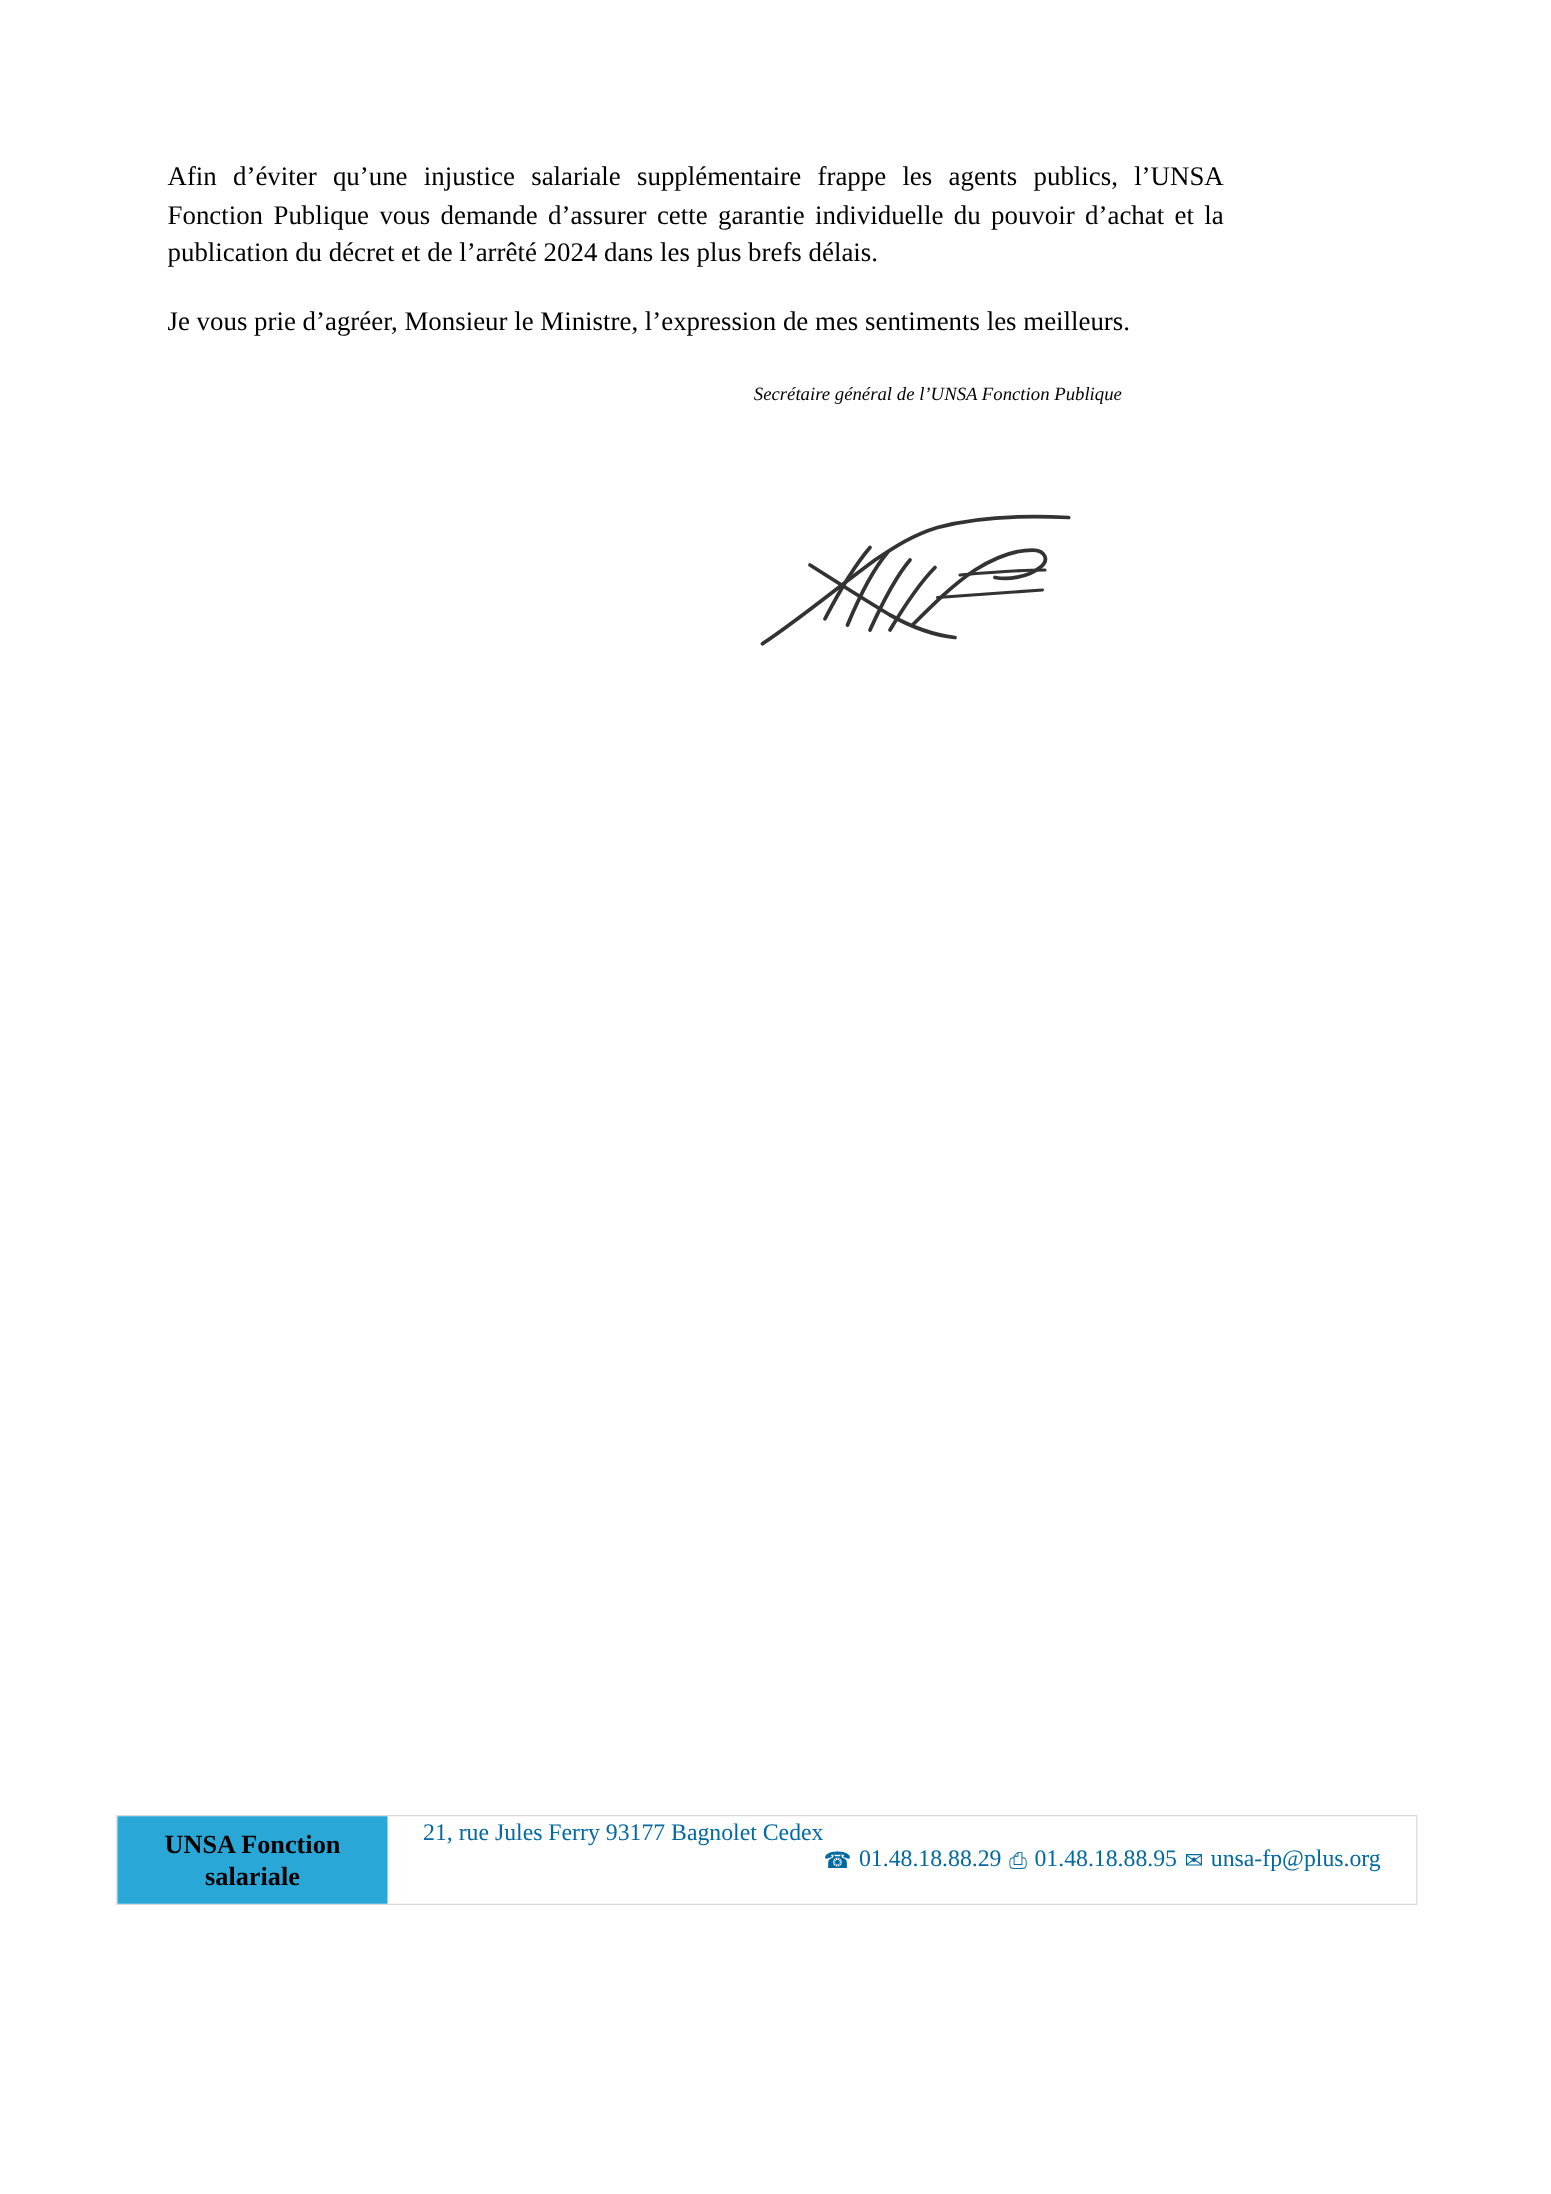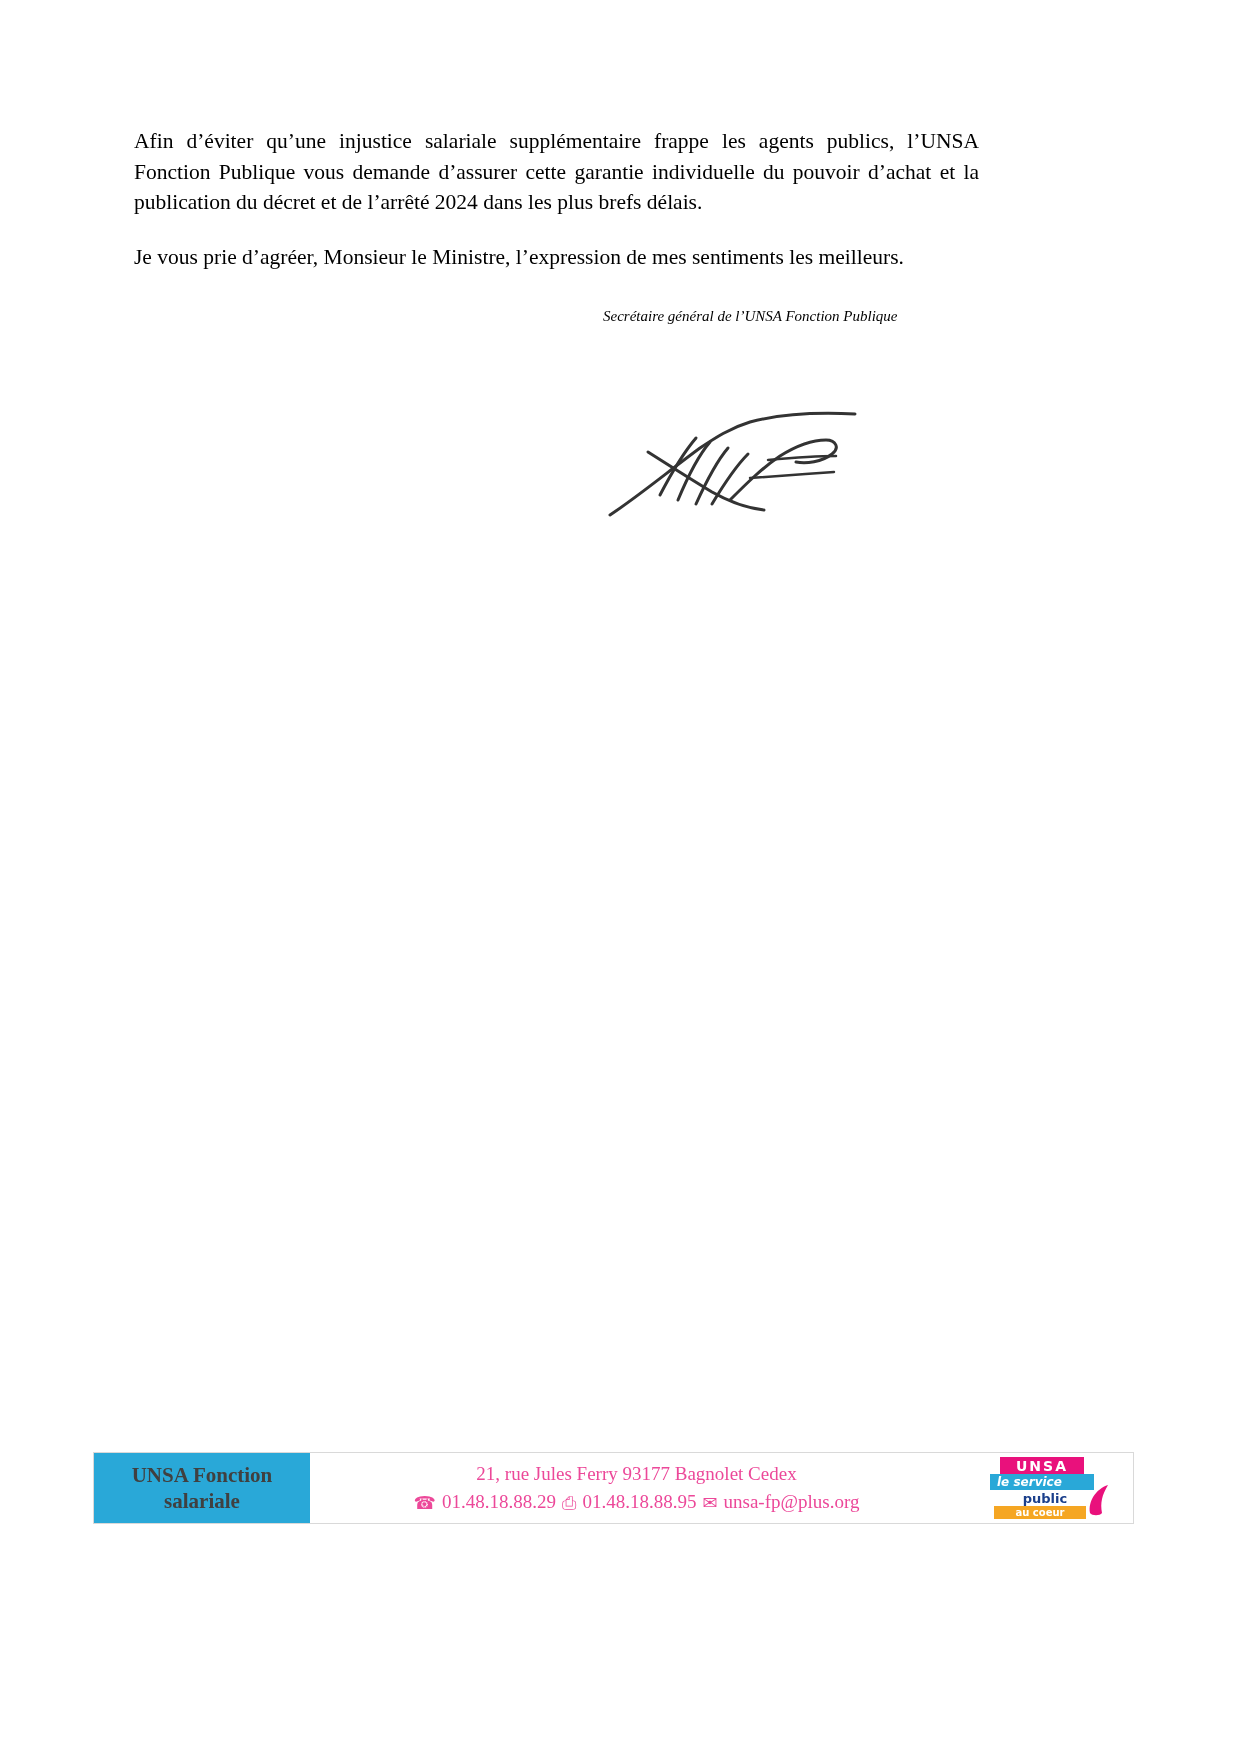--- a/index.html
+++ b/index.html
@@ -91,41 +91,39 @@
     border: 1px solid #d9d9d9;
     box-sizing: border-box;
     display: flex;
     align-items: stretch;
     background: #ffffff;
   }
 
   .footer-left {
     width: 216px;
     background: #29a8d8;
-    color: #404040;
+    color: #000000;
     display: flex;
     flex-direction: column;
     align-items: center;
     justify-content: center;
     font-family: "Liberation Serif", serif;
     font-weight: bold;
     font-size: 21px;
     line-height: 1.25;
     text-align: center;
   }
 
   .footer-center {
     flex: 1;
     display: flex;
-    flex-direction: column;
-    align-items: center;
     justify-content: center;
     font-size: 19px;
     line-height: 1.5;
-    color: #ec4899;
+    color: #0369a1;
   }
 
   .footer-center .addr-line {
     white-space: nowrap;
   }
 
   .footer-center .contact-line {
     white-space: nowrap;
     display: flex;
     align-items: center;
@@ -248,26 +246,15 @@
       <div class="contact-line">
         <span class="glyph">☎</span>
         <span>01.48.18.88.29</span>
         <span class="glyph">⎙</span>
         <span>01.48.18.88.95</span>
         <span class="glyph">✉</span>
         <span>unsa-fp@plus.org</span>
       </div>
     </div>
 
-    <div class="footer-right">
-      <div class="unsa-logo">
-        <div class="logo-row logo-unsa">UNSA</div>
-        <div class="logo-row logo-service">le service</div>
-        <div class="logo-row logo-public">public</div>
-        <div class="logo-row logo-coeur">au coeur</div>
-        <svg class="logo-swoosh" viewBox="0 0 26 34">
-          <path d="M4 30 C 2 18, 10 6, 22 2 C 16 12, 14 20, 16 30 C 14 33, 6 33, 4 30 Z" fill="#e9117c"></path>
-        </svg>
-      </div>
-    </div>
   </div>
 
 </div>
 
 </body></html>

